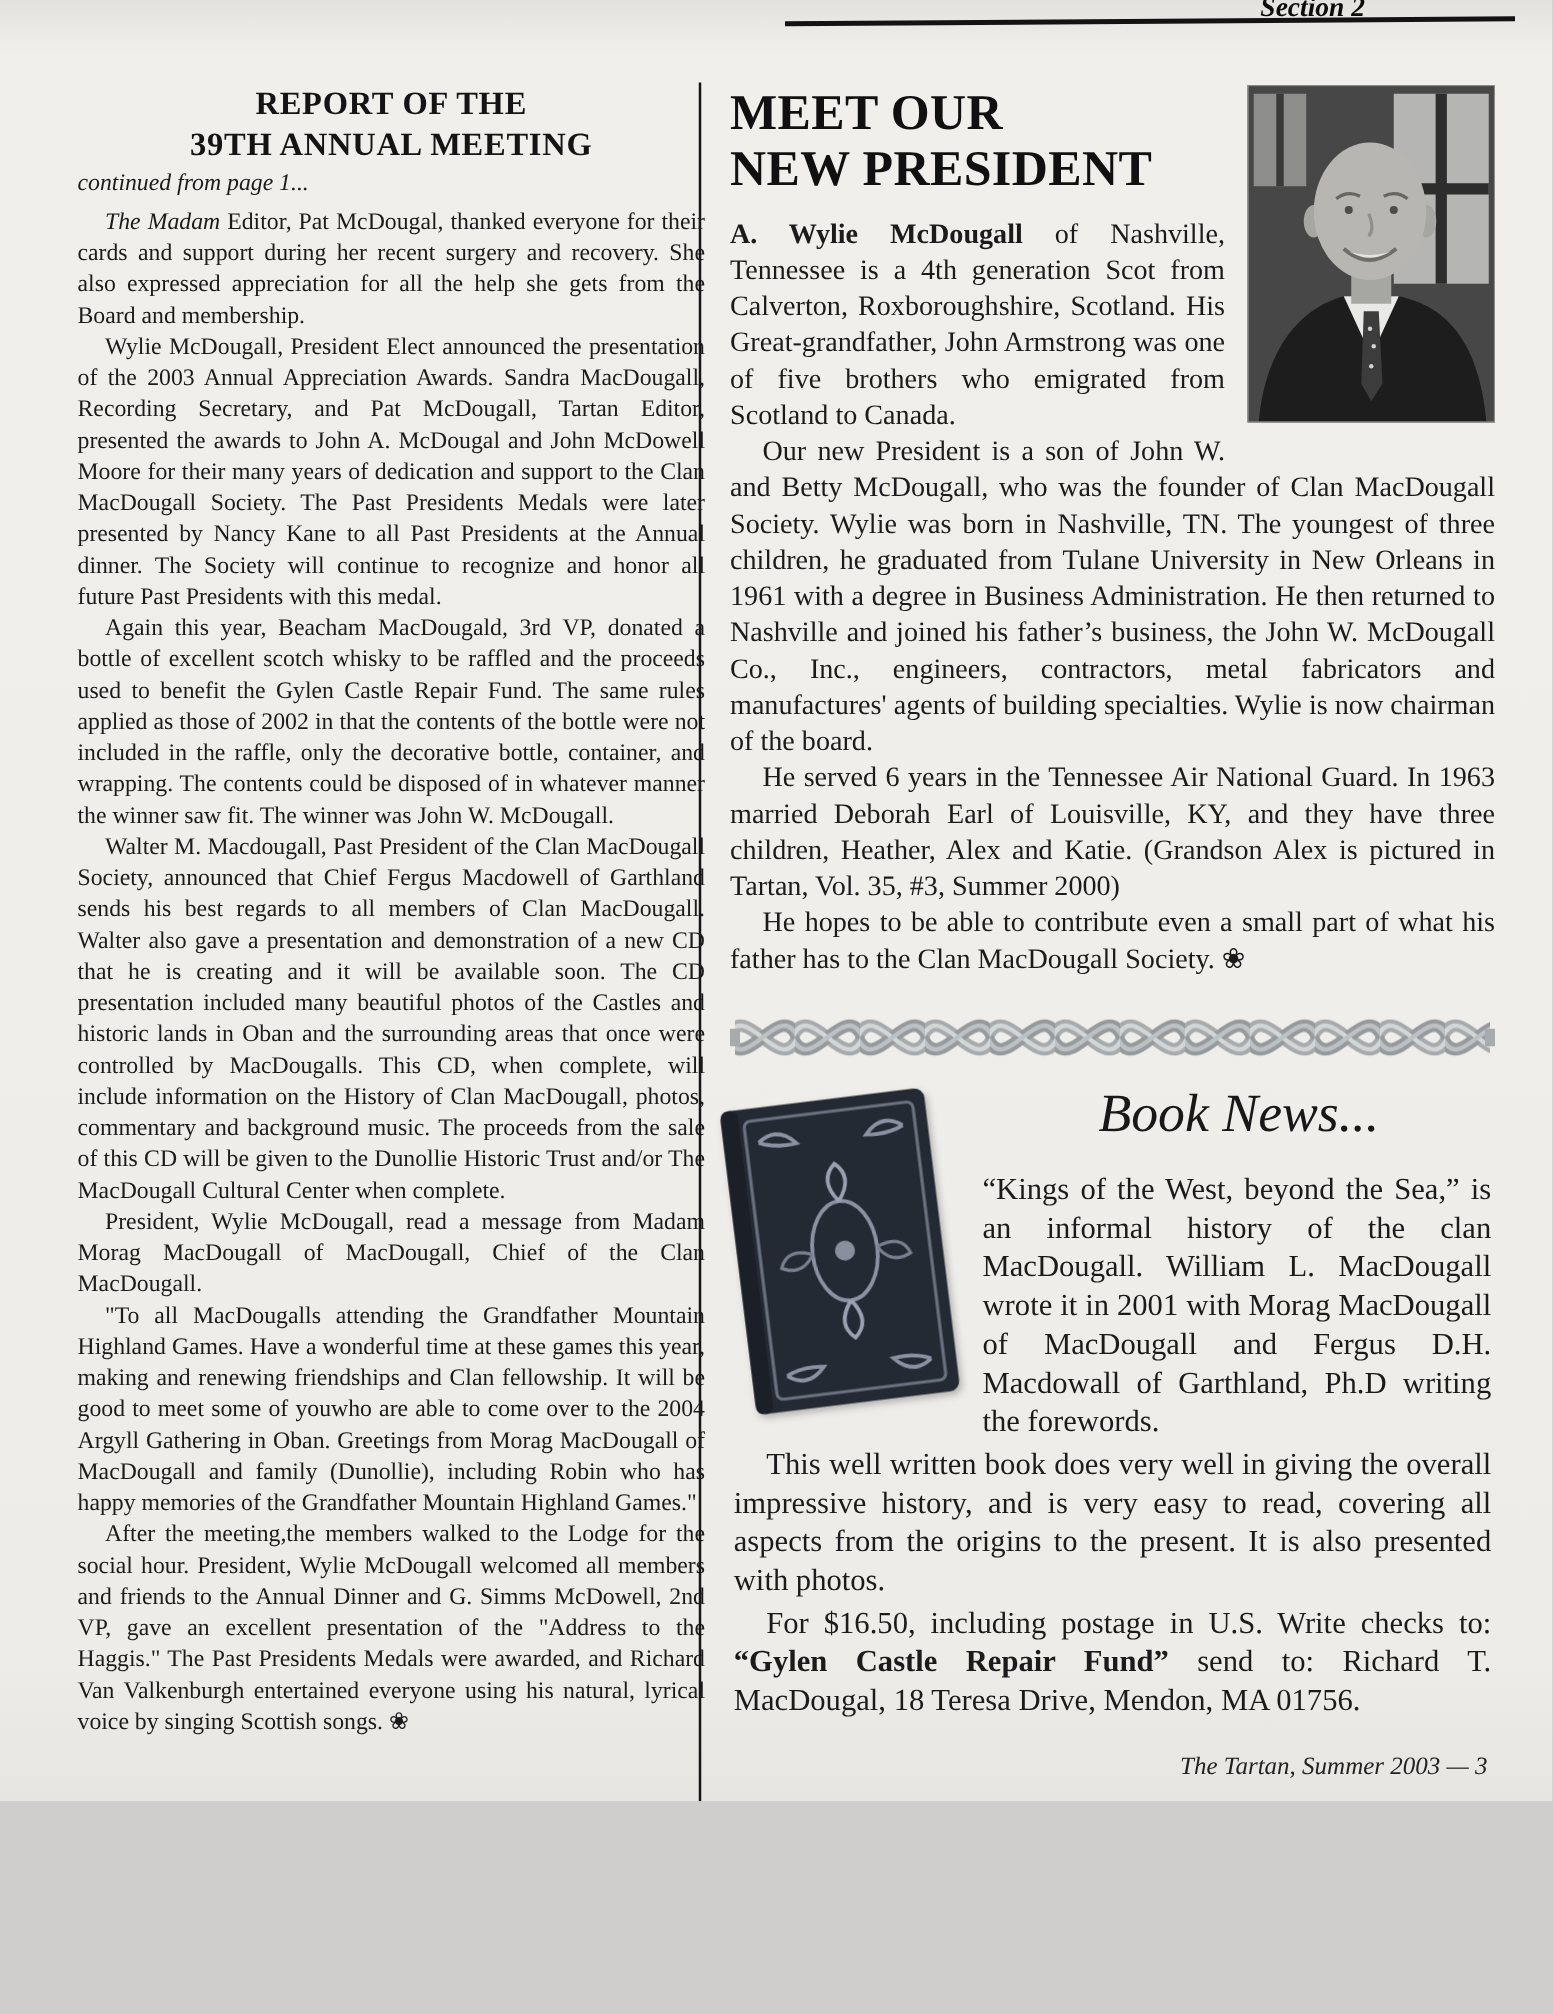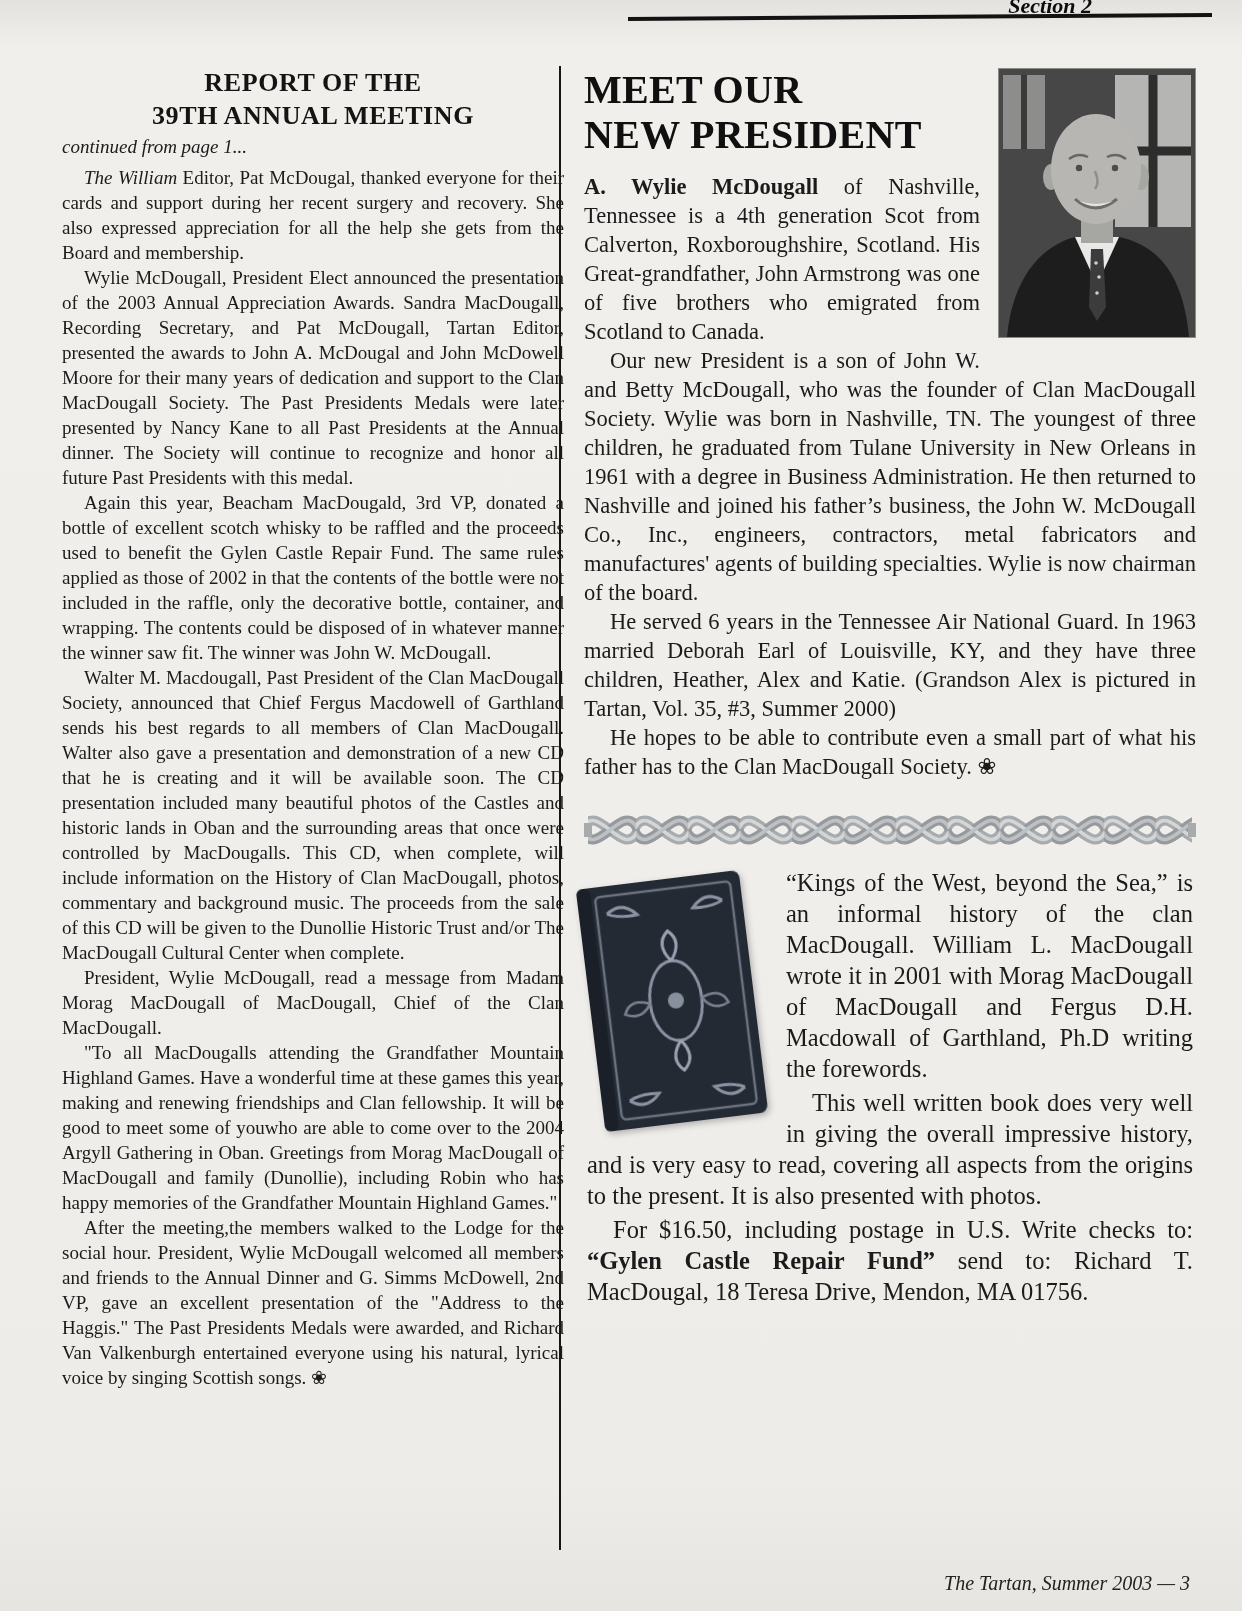--- a/index.html
+++ b/index.html
@@ -1,18 +1,18 @@
 <!DOCTYPE html>
 <html><head>
 <meta charset="utf-8">
 <style>
   html,body{margin:0;padding:0;background:#cfcecc;}
   .page{
     position:relative;
-    width:1242px;height:1611px;
+    width:1242px;height:1441px;
     margin:0 auto;
     background:linear-gradient(180deg,#e4e2df 0%,#f0efec 3%,#efeeeb 55%,#edecE8 92%,#e7e5e2 100%);
     font-family:"Liberation Serif","DejaVu Serif","DejaVu Sans",serif;
     color:#1b1b1b;
     overflow:hidden;
   }
   
   .section-label{
     position:absolute;top:-7px;right:150px;
     font-weight:bold;font-style:italic;font-size:22px;color:#0c0c0c;
@@ -82,21 +82,21 @@
   <div class="top-rule"></div>
   <div class="vdivider"></div>
 
   <div class="col-left">
     <h2>
       <span>REPORT OF THE</span><br>
       <span>39TH ANNUAL MEETING</span>
     </h2>
     <p class="continued">continued from page 1...</p>
 
-    <p class="body"><span class="ital">The William</span><span> Editor, Pat McDougal, thanked everyone for their cards and support during her recent surgery and recovery. She also expressed appreciation for all the help she gets from the Board and membership.</span></p>
+    <p class="body"><span class="ital">The Madam</span><span> Editor, Pat McDougal, thanked everyone for their cards and support during her recent surgery and recovery. She also expressed appreciation for all the help she gets from the Board and membership.</span></p>
     <p class="body">Wylie McDougall, President Elect announced the presentation of the 2003 Annual Appreciation Awards. Sandra MacDougall, Recording Secretary, and Pat McDougall, Tartan Editor, presented the awards to John A. McDougal and John McDowell Moore for their many years of dedication and support to the Clan MacDougall Society. The Past Presidents Medals were later presented by Nancy Kane to all Past Presidents at the Annual dinner. The Society will continue to recognize and honor all future Past Presidents with this medal.</p>
     <p class="body">Again this year, Beacham MacDougald, 3rd VP, donated a bottle of excellent scotch whisky to be raffled and the proceeds used to benefit the Gylen Castle Repair Fund. The same rules applied as those of 2002 in that the contents of the bottle were not included in the raffle, only the decorative bottle, container, and wrapping. The contents could be disposed of in whatever manner the winner saw fit. The winner was John W. McDougall.</p>
     <p class="body">Walter M. Macdougall, Past President of the Clan MacDougall Society, announced that Chief Fergus Macdowell of Garthland sends his best regards to all members of Clan MacDougall. Walter also gave a presentation and demonstration of a new CD that he is creating and it will be available soon. The CD presentation included many beautiful photos of the Castles and historic lands in Oban and the surrounding areas that once were controlled by MacDougalls. This CD, when complete, will include information on the History of Clan MacDougall, photos, commentary and background music. The proceeds from the sale of this CD will be given to the Dunollie Historic Trust and/or The MacDougall Cultural Center when complete.</p>
     <p class="body">President, Wylie McDougall, read a message from Madam Morag MacDougall of MacDougall, Chief of the Clan MacDougall.</p>
     <p class="body">"To all MacDougalls attending the Grandfather Mountain Highland Games. Have a wonderful time at these games this year, making and renewing friendships and Clan fellowship. It will be good to meet some of youwho are able to come over to the 2004 Argyll Gathering in Oban. Greetings from Morag MacDougall of MacDougall and family (Dunollie), including Robin who has happy memories of the Grandfather Mountain Highland Games."</p>
     <p class="body">After the meeting,the members walked to the Lodge for the social hour. President, Wylie McDougall welcomed all members and friends to the Annual Dinner and G. Simms McDowell, 2nd VP, gave an excellent presentation of the "Address to the Haggis." The Past Presidents Medals were awarded, and Richard Van Valkenburgh entertained everyone using his natural, lyrical voice by singing Scottish songs. ❀</p>
   </div>
 
   <div class="col-right">
 
@@ -164,20 +164,21 @@
           <path d="M146,218 q-16,12 -30,-4 q18,-2 30,4" fill="none" stroke="#8b93a3" stroke-width="3"></path>
           <ellipse cx="88" cy="124" rx="26" ry="40" fill="none" stroke="#8b93a3" stroke-width="3"></ellipse>
           <path d="M88,84 q-14,-18 0,-30 q14,12 0,30" fill="none" stroke="#9aa2b1" stroke-width="3"></path>
           <path d="M88,164 q-14,18 0,30 q14,-12 0,-30" fill="none" stroke="#9aa2b1" stroke-width="3"></path>
           <path d="M62,124 q-20,-8 -26,8 q16,8 26,-8" fill="none" stroke="#79808f" stroke-width="2.5"></path>
           <path d="M114,124 q20,-8 26,8 q-16,8 -26,-8" fill="none" stroke="#79808f" stroke-width="2.5"></path>
           <circle cx="88" cy="124" r="8" fill="#9aa2b1" opacity="0.85"></circle>
         </svg>
       </div>
 
+      <h2>Book News...</h2>
       <p>“Kings of the West, beyond the Sea,” is an informal history of the clan MacDougall. William L. MacDougall wrote it in 2001 with Morag MacDougall of MacDougall and Fergus D.H. Macdowall of Garthland, Ph.D writing the forewords.</p>
       <p class="ind">This well written book does very well in giving the overall impressive history, and is very easy to read, covering all aspects from the origins to the present. It is also presented with photos.</p>
       <p class="ind"><span>For $16.50, including postage in U.S. Write checks to: </span><span class="bold">“Gylen Castle Repair Fund”</span><span> send to: Richard T. MacDougal, 18 Teresa Drive, Mendon, MA 01756.</span></p>
     </div>
   </div>
 
   <div class="footer">The Tartan, Summer 2003 — 3</div>
 </div>
 
 </body></html>

